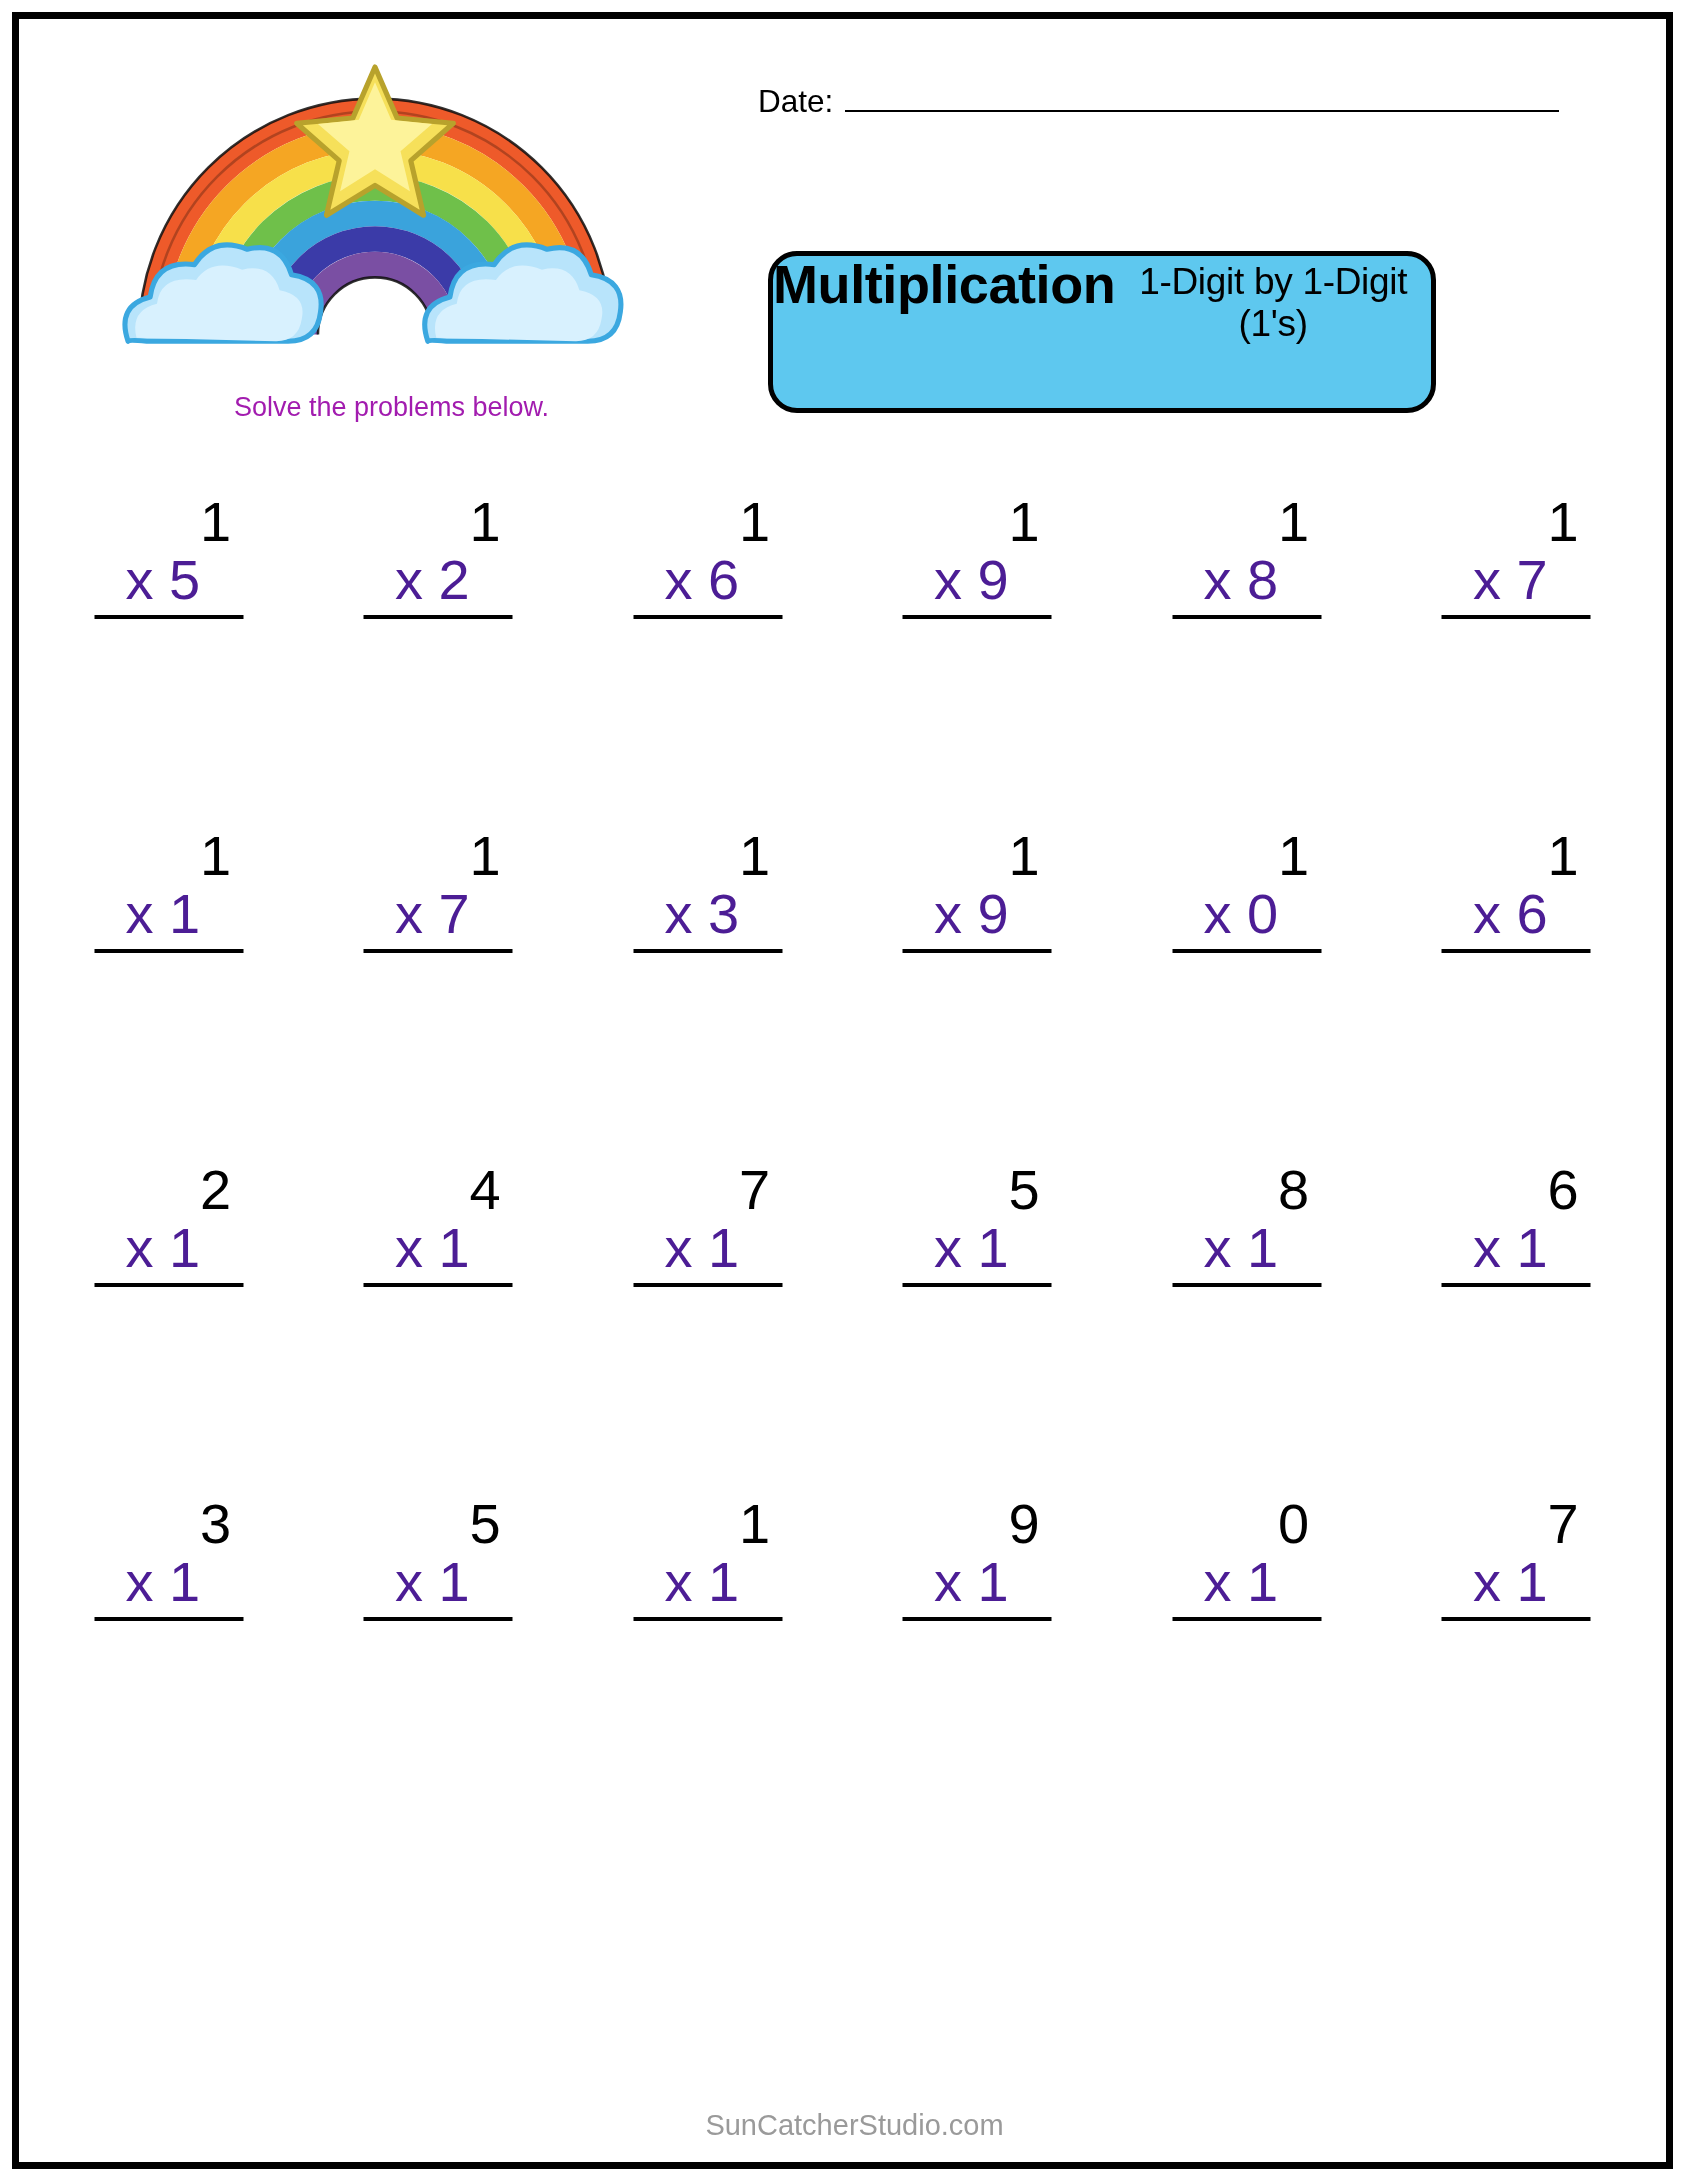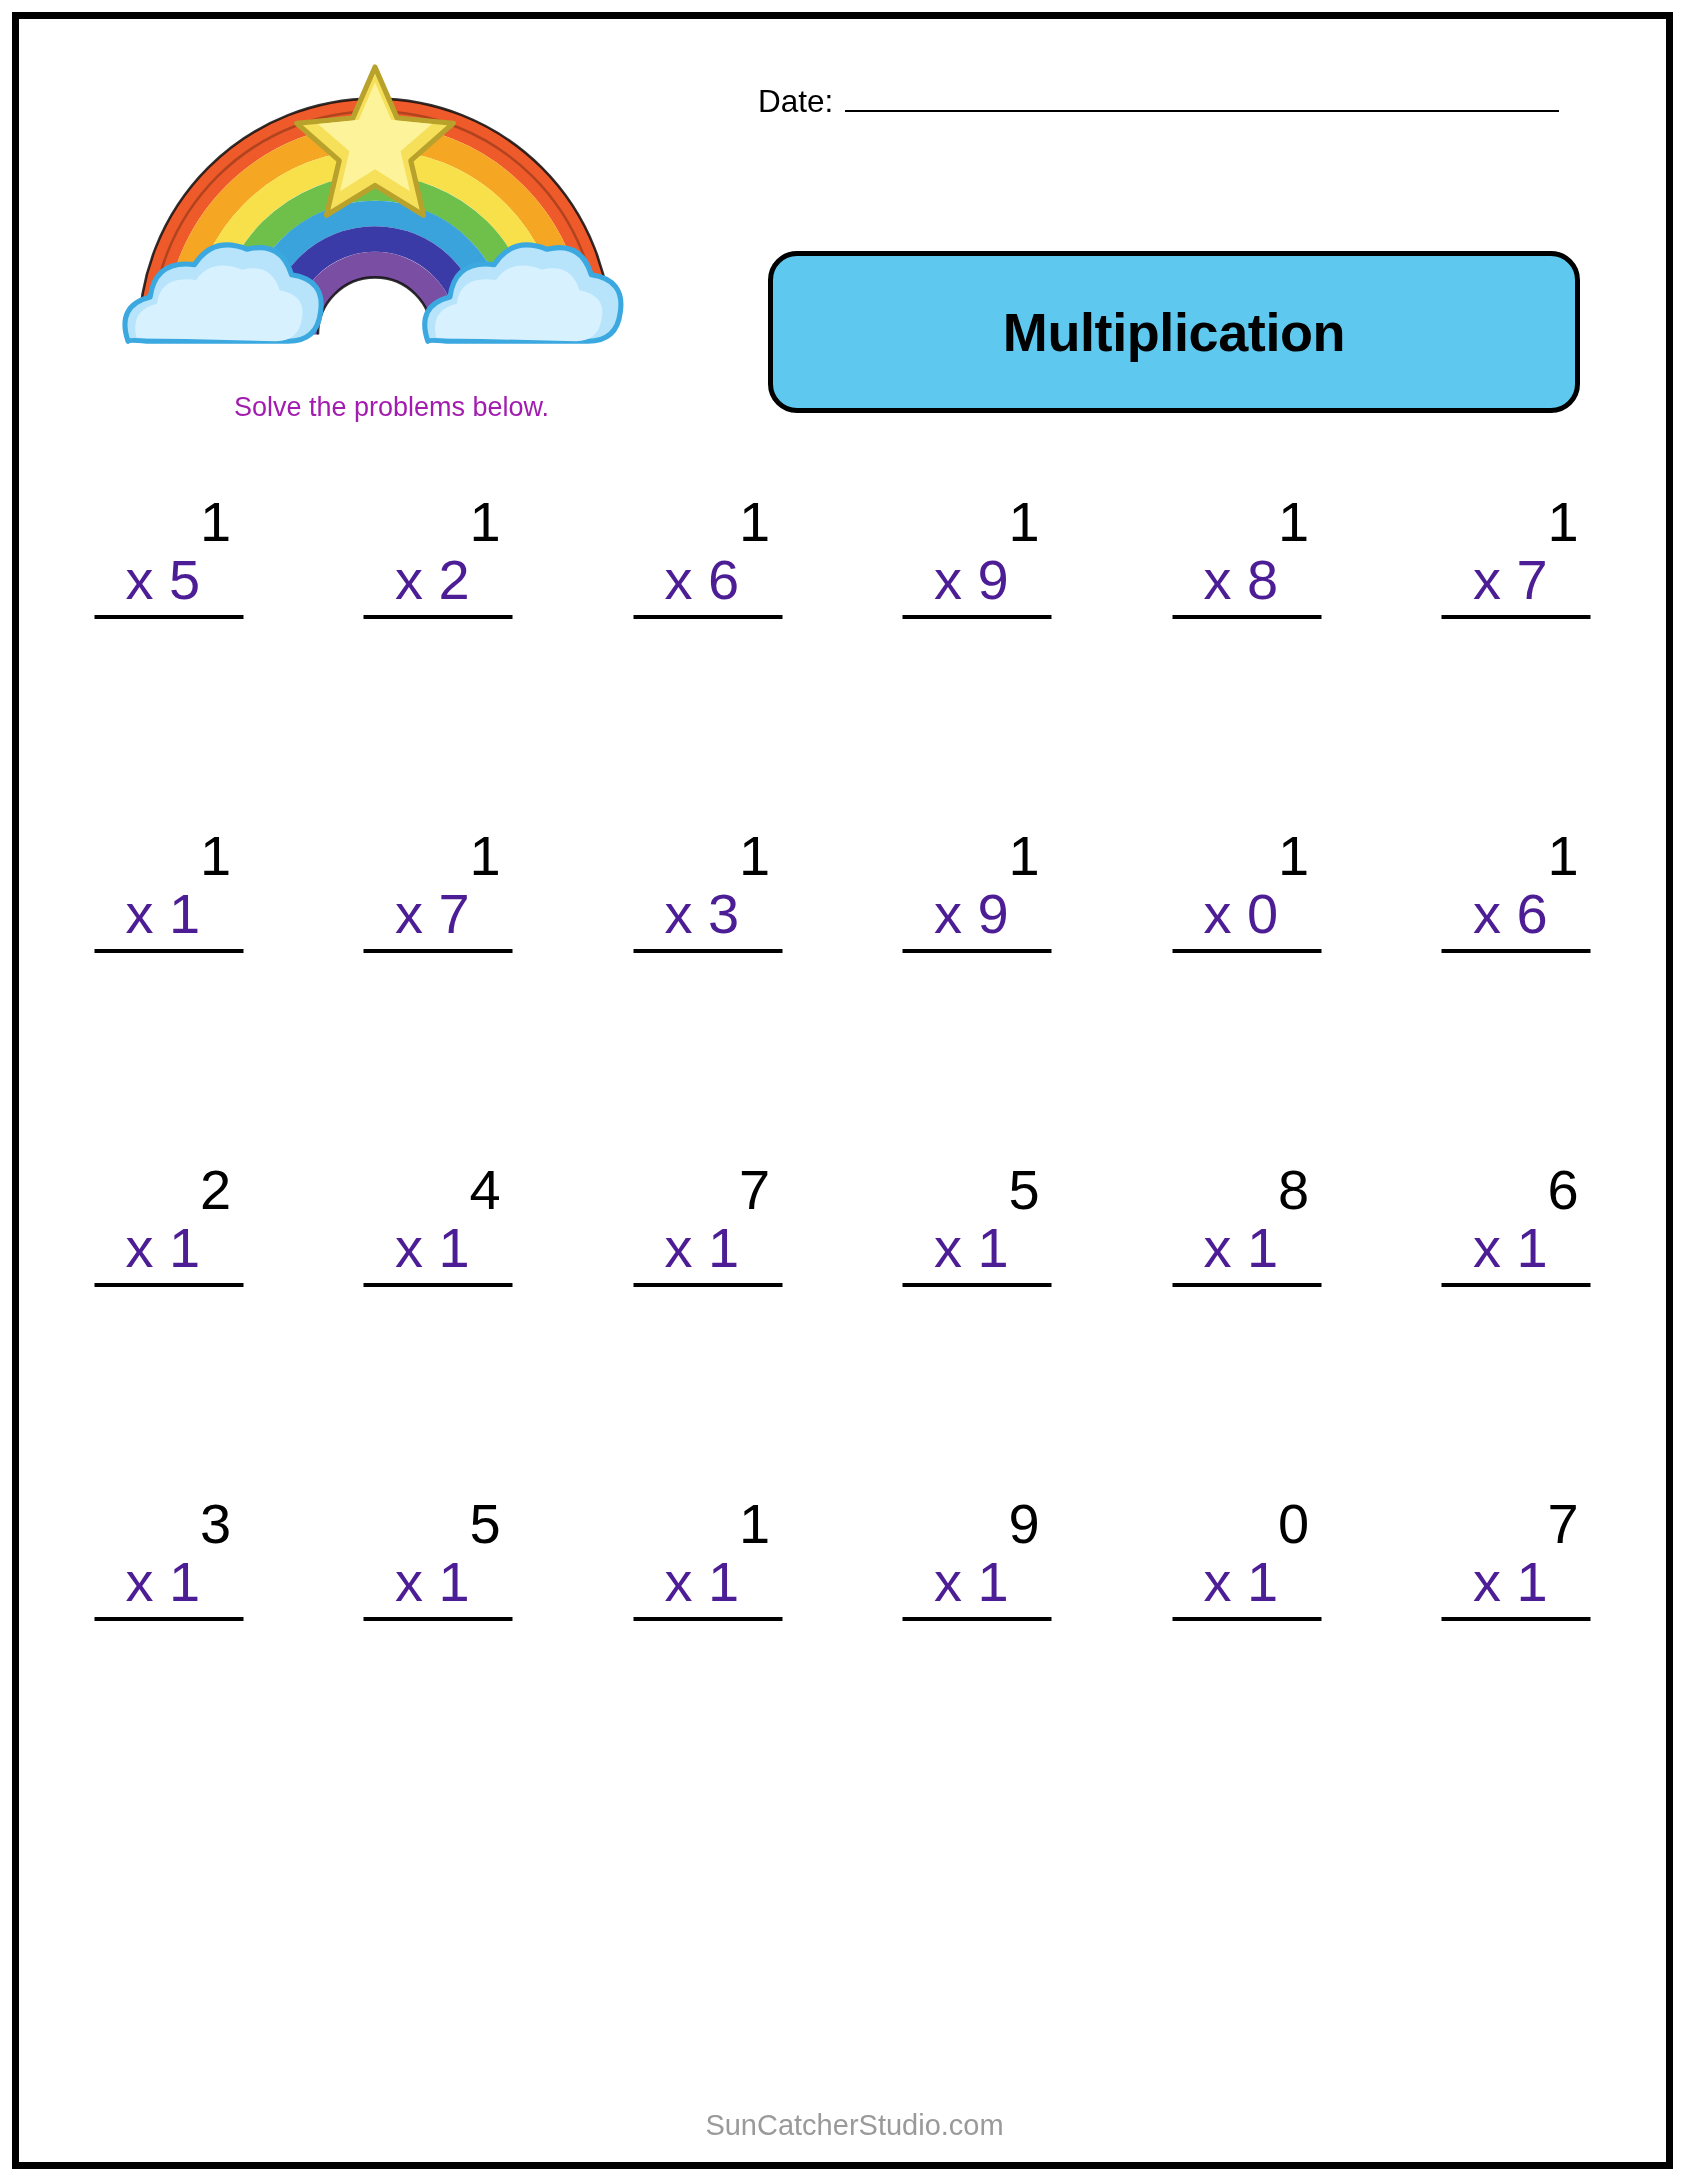--- a/index.html
+++ b/index.html
@@ -85,29 +85,29 @@
     flex: 1;
     border-bottom: 2.6px solid #000000;
     margin-left: 12px;
     height: 29px;
   }
 
   .title-box {
     position: absolute;
     left: 734px;
     top: 217px;
-    width: 812px;
+    width: 668px;
     height: 162px;
     background: #5ec8ef;
     border: 5.1px solid #000000;
     border-radius: 29px;
     box-sizing: border-box;
     text-align: center;
     display: flex;
-    flex-direction: column;
+    flex-direction: row;
     justify-content: center;
   }
   .title-main {
     font-size: 54px;
     font-weight: bold;
     color: #000000;
     line-height: 1.05;
     letter-spacing: -0.4px;
   }
   .title-sub {
@@ -222,20 +222,21 @@
 
       <div class="name-date">
         <div class="field-row">
           <span class="field-label">Date:</span>
           <span class="field-line"></span>
         </div>
       </div>
 
       <div class="title-box">
         <div class="title-main">Multiplication</div>
+        <div class="title-sub">1-Digit by 1-Digit   (1's)</div>
       </div>
     </div>
 
     <div class="problems">
 
       <div class="prow">
         <div class="pcell">
           <div class="prob">
             <div class="ptop">1</div>
             <div class="pbottom">x 5</div>

